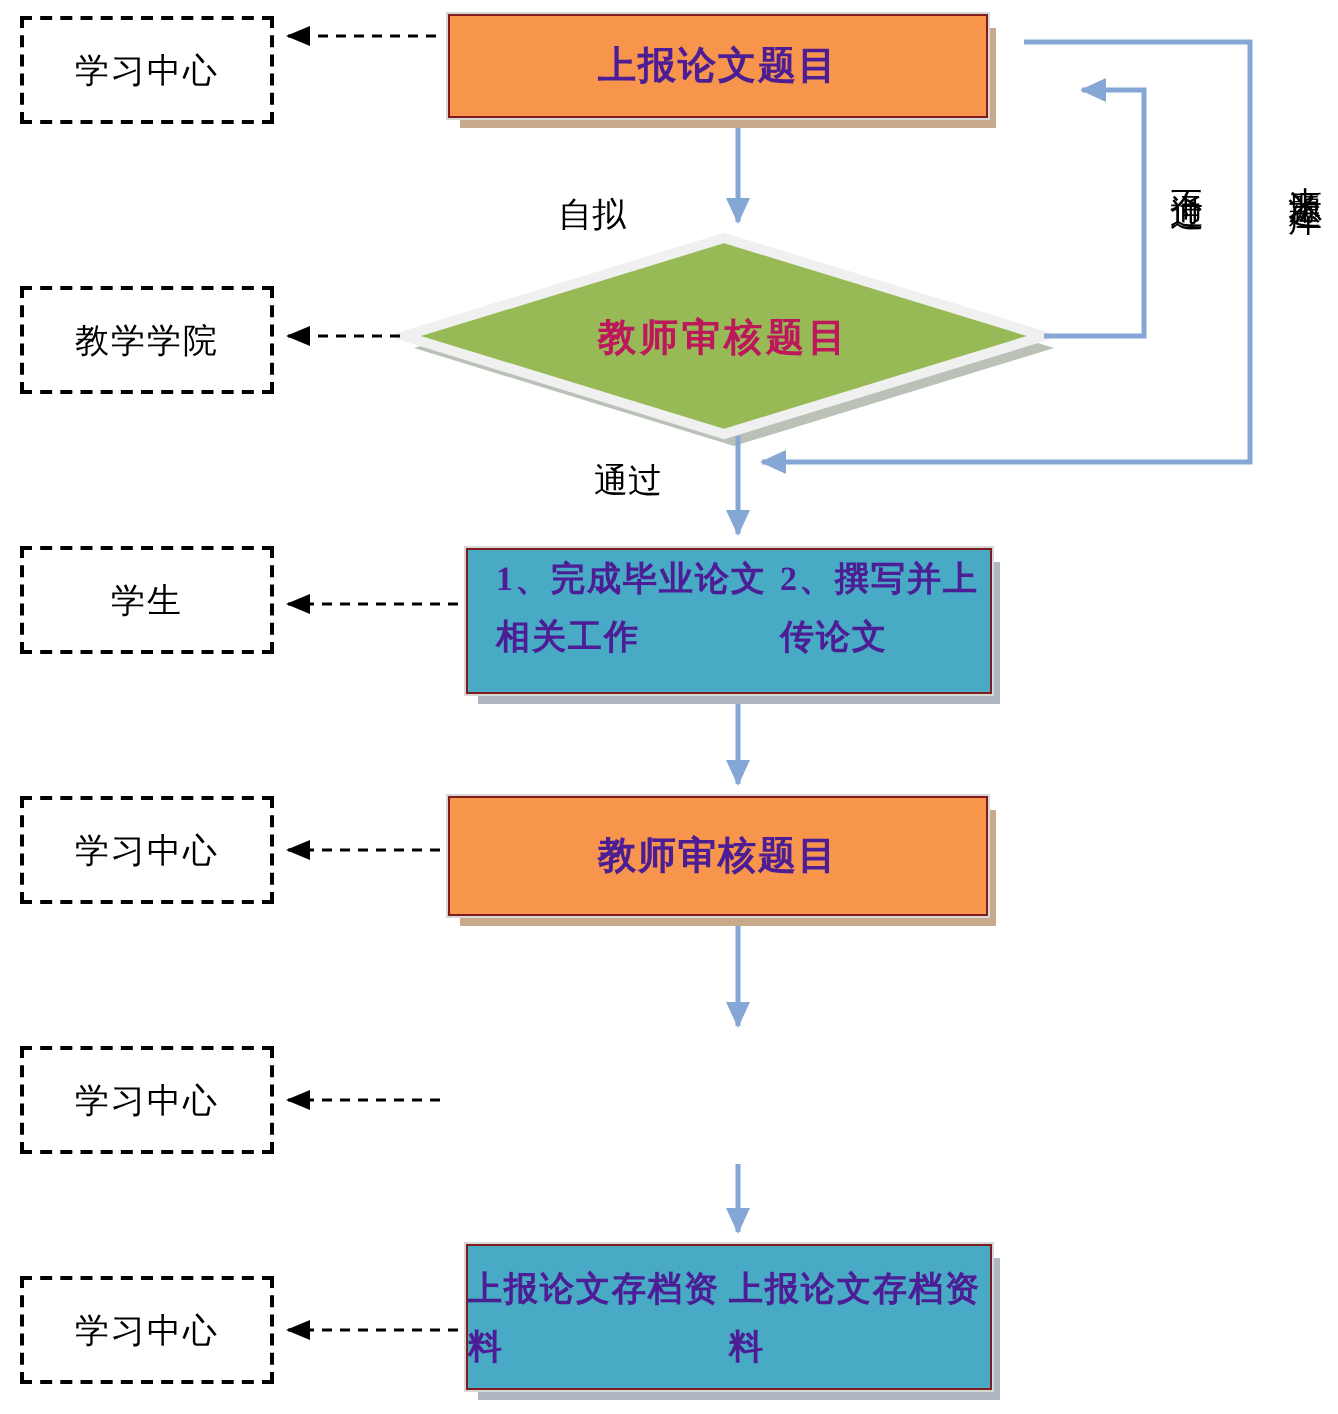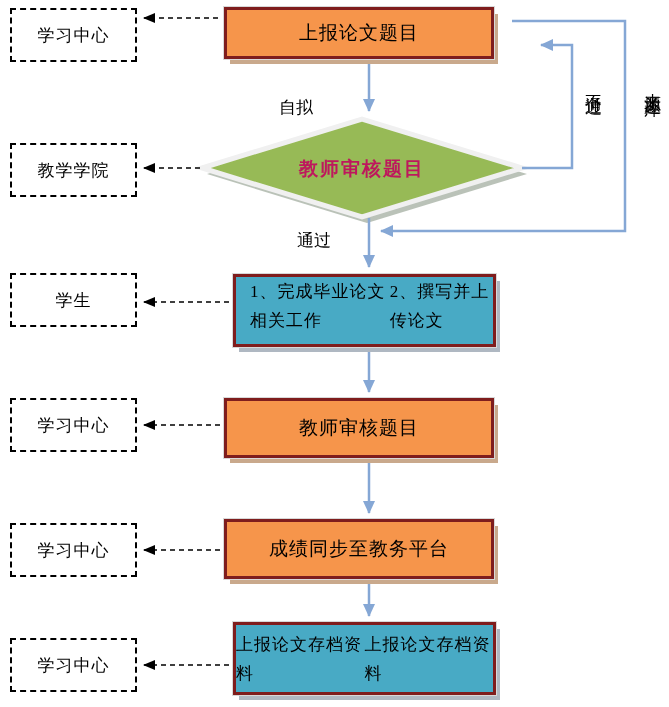--- a/index.html
+++ b/index.html
@@ -20,24 +20,24 @@
     background:#ffffff;
     display:flex;align-items:center;justify-content:center;
     font-size:17px;color:#000;
     letter-spacing:1px;
   }
 
   
   .proc{
     position:absolute;
     box-sizing:border-box;
-    border:3px solid #7f1d1d;
+    border:1px solid #7f1d1d;
     outline:1px solid #d8d8d8;
     display:flex;align-items:center;justify-content:center;
-    font-weight:400;font-size:19px;color:#000000;
+    font-weight:700;font-size:19px;color:#4c1d95;
     letter-spacing:1px;
   }
   .proc.orange{
     background:var(--orange);
     box-shadow:5px 6px 0 -1px var(--shadow_tan);
   }
   .proc.teal{
     background:var(--teal);
     box-shadow:5px 6px 0 -1px var(--shadow_gray);
   }
@@ -127,23 +127,20 @@
 
   <div class="proc teal multiline left-align" style="left:233px;top:274px;width:263px;height:73px">
     <span>1、完成毕业论文相关工作</span>
     <span>2、撰写并上传论文</span>
   </div>
 
   <div class="proc orange" style="left:224px;top:398px;width:270px;height:60px">
     <span>教师审核题目</span>
   </div>
 
-  <div class="proc orange" style="left:224px;top:519px;width:270px;height:60px">
-    <span>成绩同步至教务平台</span>
-  </div>
 
   <div class="proc teal multiline center-align" style="left:233px;top:622px;width:263px;height:73px">
     <span>上报论文存档资料</span>
     <span>上报论文存档资料</span>
   </div>
 
   <div class="edge-label" style="left:279px;top:96px">自拟</div>
   <div class="edge-label" style="left:297px;top:229px">通过</div>
   <div class="edge-label vertical" style="left:585px;top:81px;height:70px">不通过</div>
   <div class="edge-label vertical" style="left:644px;top:80px;height:90px">来源题库</div>

